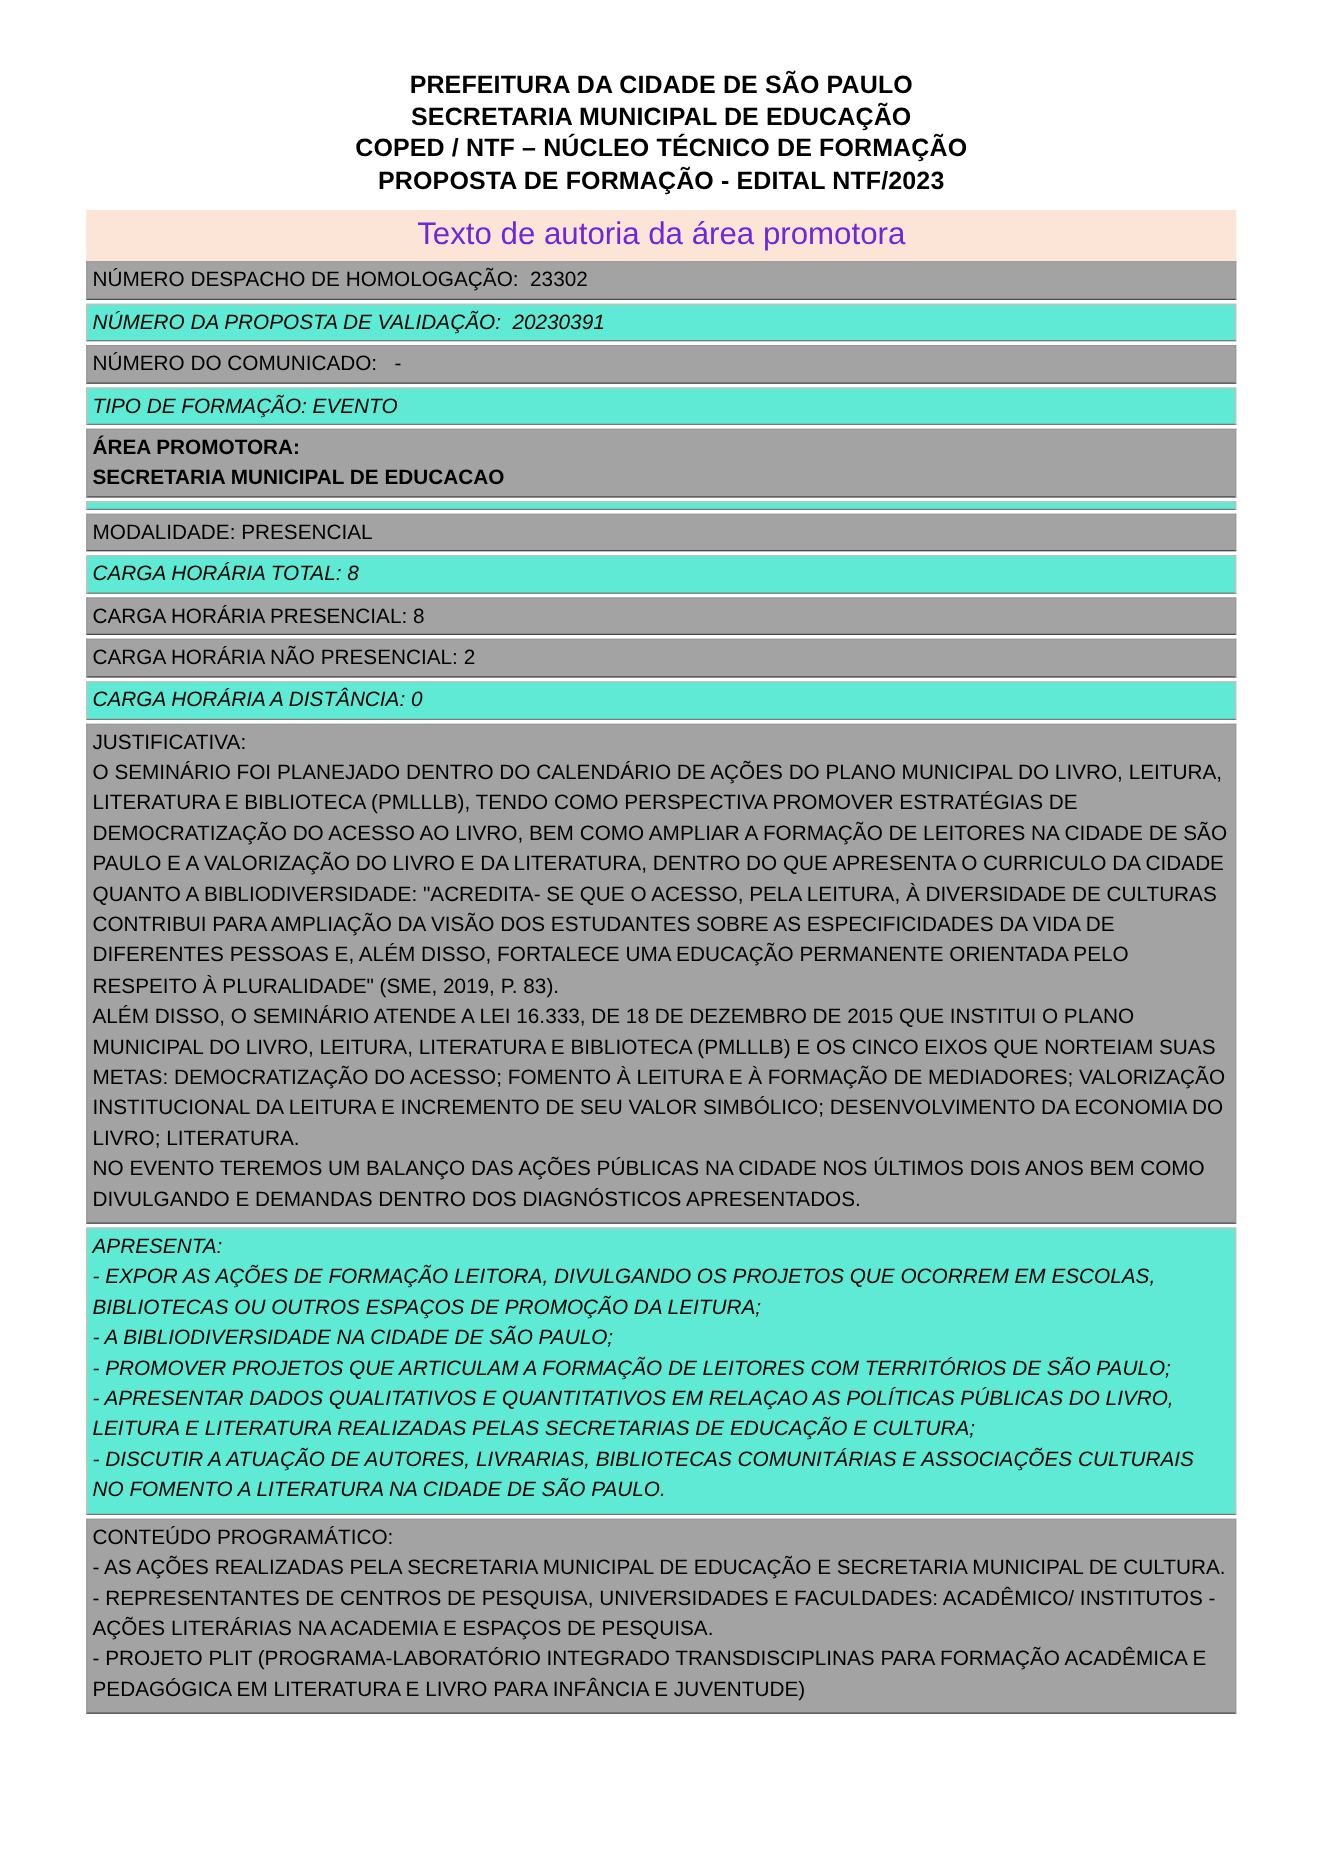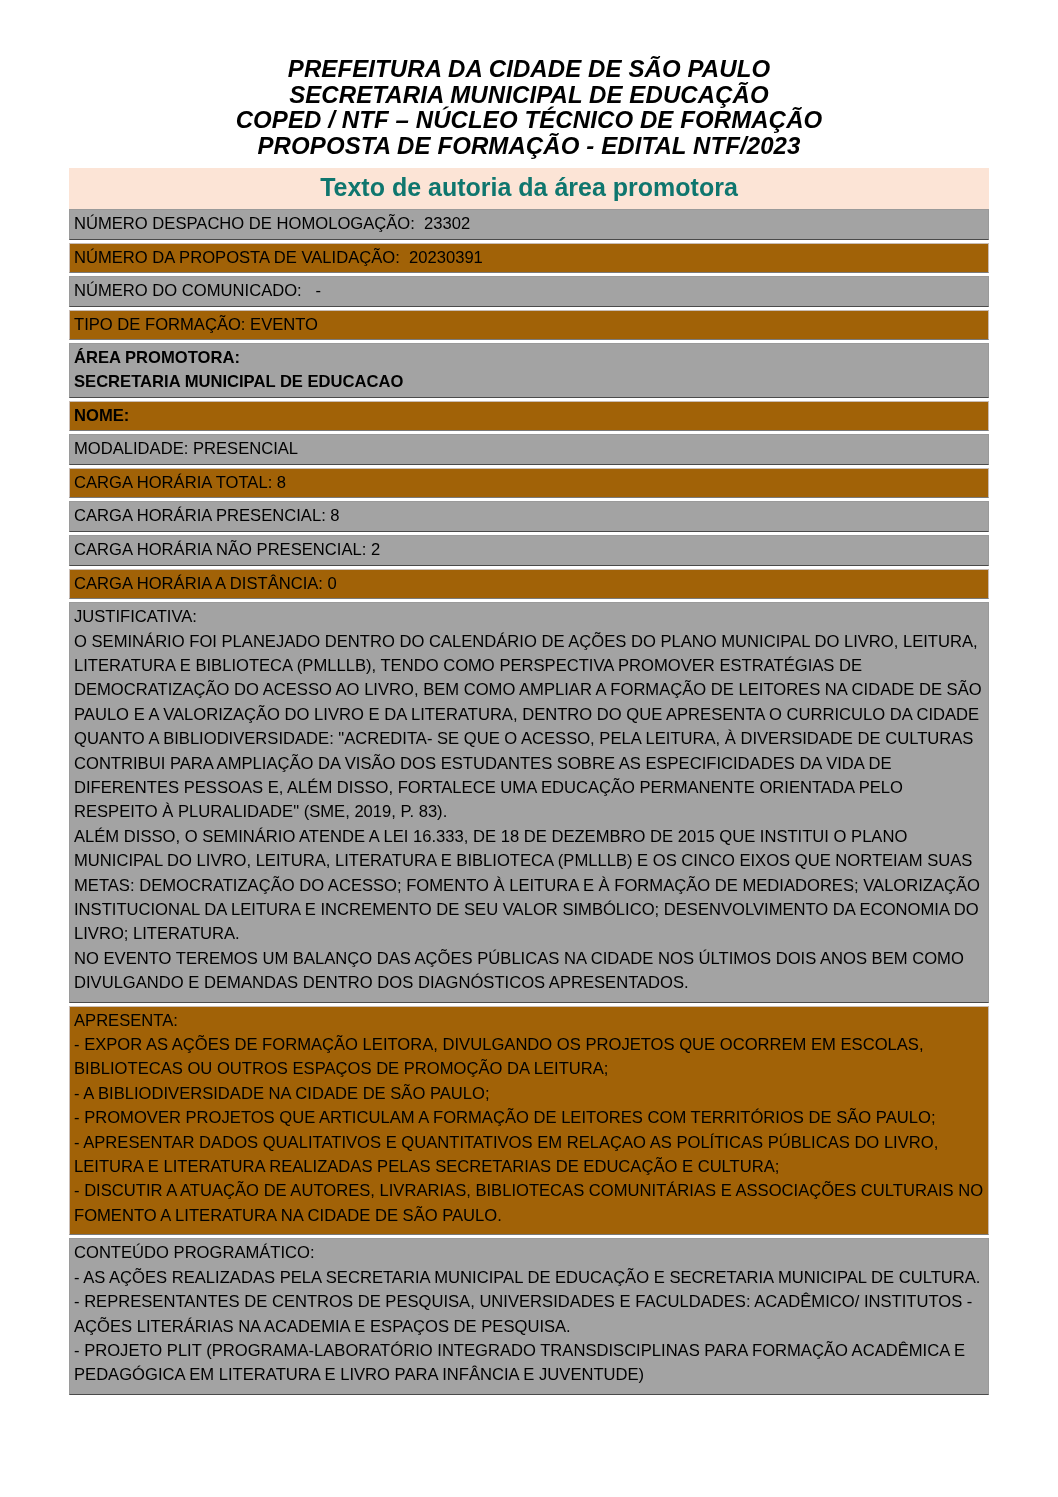--- a/index.html
+++ b/index.html
@@ -24,59 +24,59 @@
     background: #ffffff;
   }
 
   
   .doc-header {
     padding-top: 56px;
     text-align: center;
   }
   .doc-header .hline {
     font-weight: bold;
-    font-size: 24px;
+    font-size: 20px;
     line-height: 25.5px;
     letter-spacing: 0.1px;
     white-space: nowrap;
-    font-style: italic;
   }
 
   
   .title-band {
     margin: 10px auto 0 auto;
     width: 920px;
     background: #fce4d6;
     text-align: center;
     padding: 4px 0 7px 0;
   }
   .title-band .title-text {
-    color: #0f766e;
-    font-weight: bold;
+    color: #6d28d9;
+    font-weight: normal;
     font-size: 25px;
     line-height: 30px;
   }
 
   
   .rows {
     width: 920px;
     margin: 0 auto;
   }
   .row {
     box-sizing: border-box;
     border: 1px solid #9a9a9a;
     border-bottom-color: #4a4a4a;
     background: #a3a3a3;
     padding: 2px 4px 3px 4px;
     margin-bottom: 3px;
   }
   .row.shaded {
-    background: #a16207;
+    background: #5eead4;
     border-color: #c9bdb5;
     border-bottom-color: #7a7a7a;
+    font-style: italic;
   }
   .row .line {
     font-size: 16.6px;
     line-height: 23.6px;
     white-space: pre-wrap;
     word-break: normal;
     overflow-wrap: break-word;
   }
   .row.bold .line {
     font-weight: bold;
@@ -124,21 +124,20 @@
     <div class="row shaded">
       <div class="line">TIPO DE FORMAÇÃO: EVENTO</div>
     </div>
 
     <div class="row bold">
       <div class="line">ÁREA PROMOTORA:</div>
       <div class="line">SECRETARIA MUNICIPAL DE EDUCACAO</div>
     </div>
 
     <div class="row shaded bold">
-      <div class="line">NOME:</div>
     </div>
 
     <div class="row">
       <div class="line">MODALIDADE: PRESENCIAL</div>
     </div>
 
     <div class="row shaded">
       <div class="line">CARGA HORÁRIA TOTAL: 8</div>
     </div>
 

